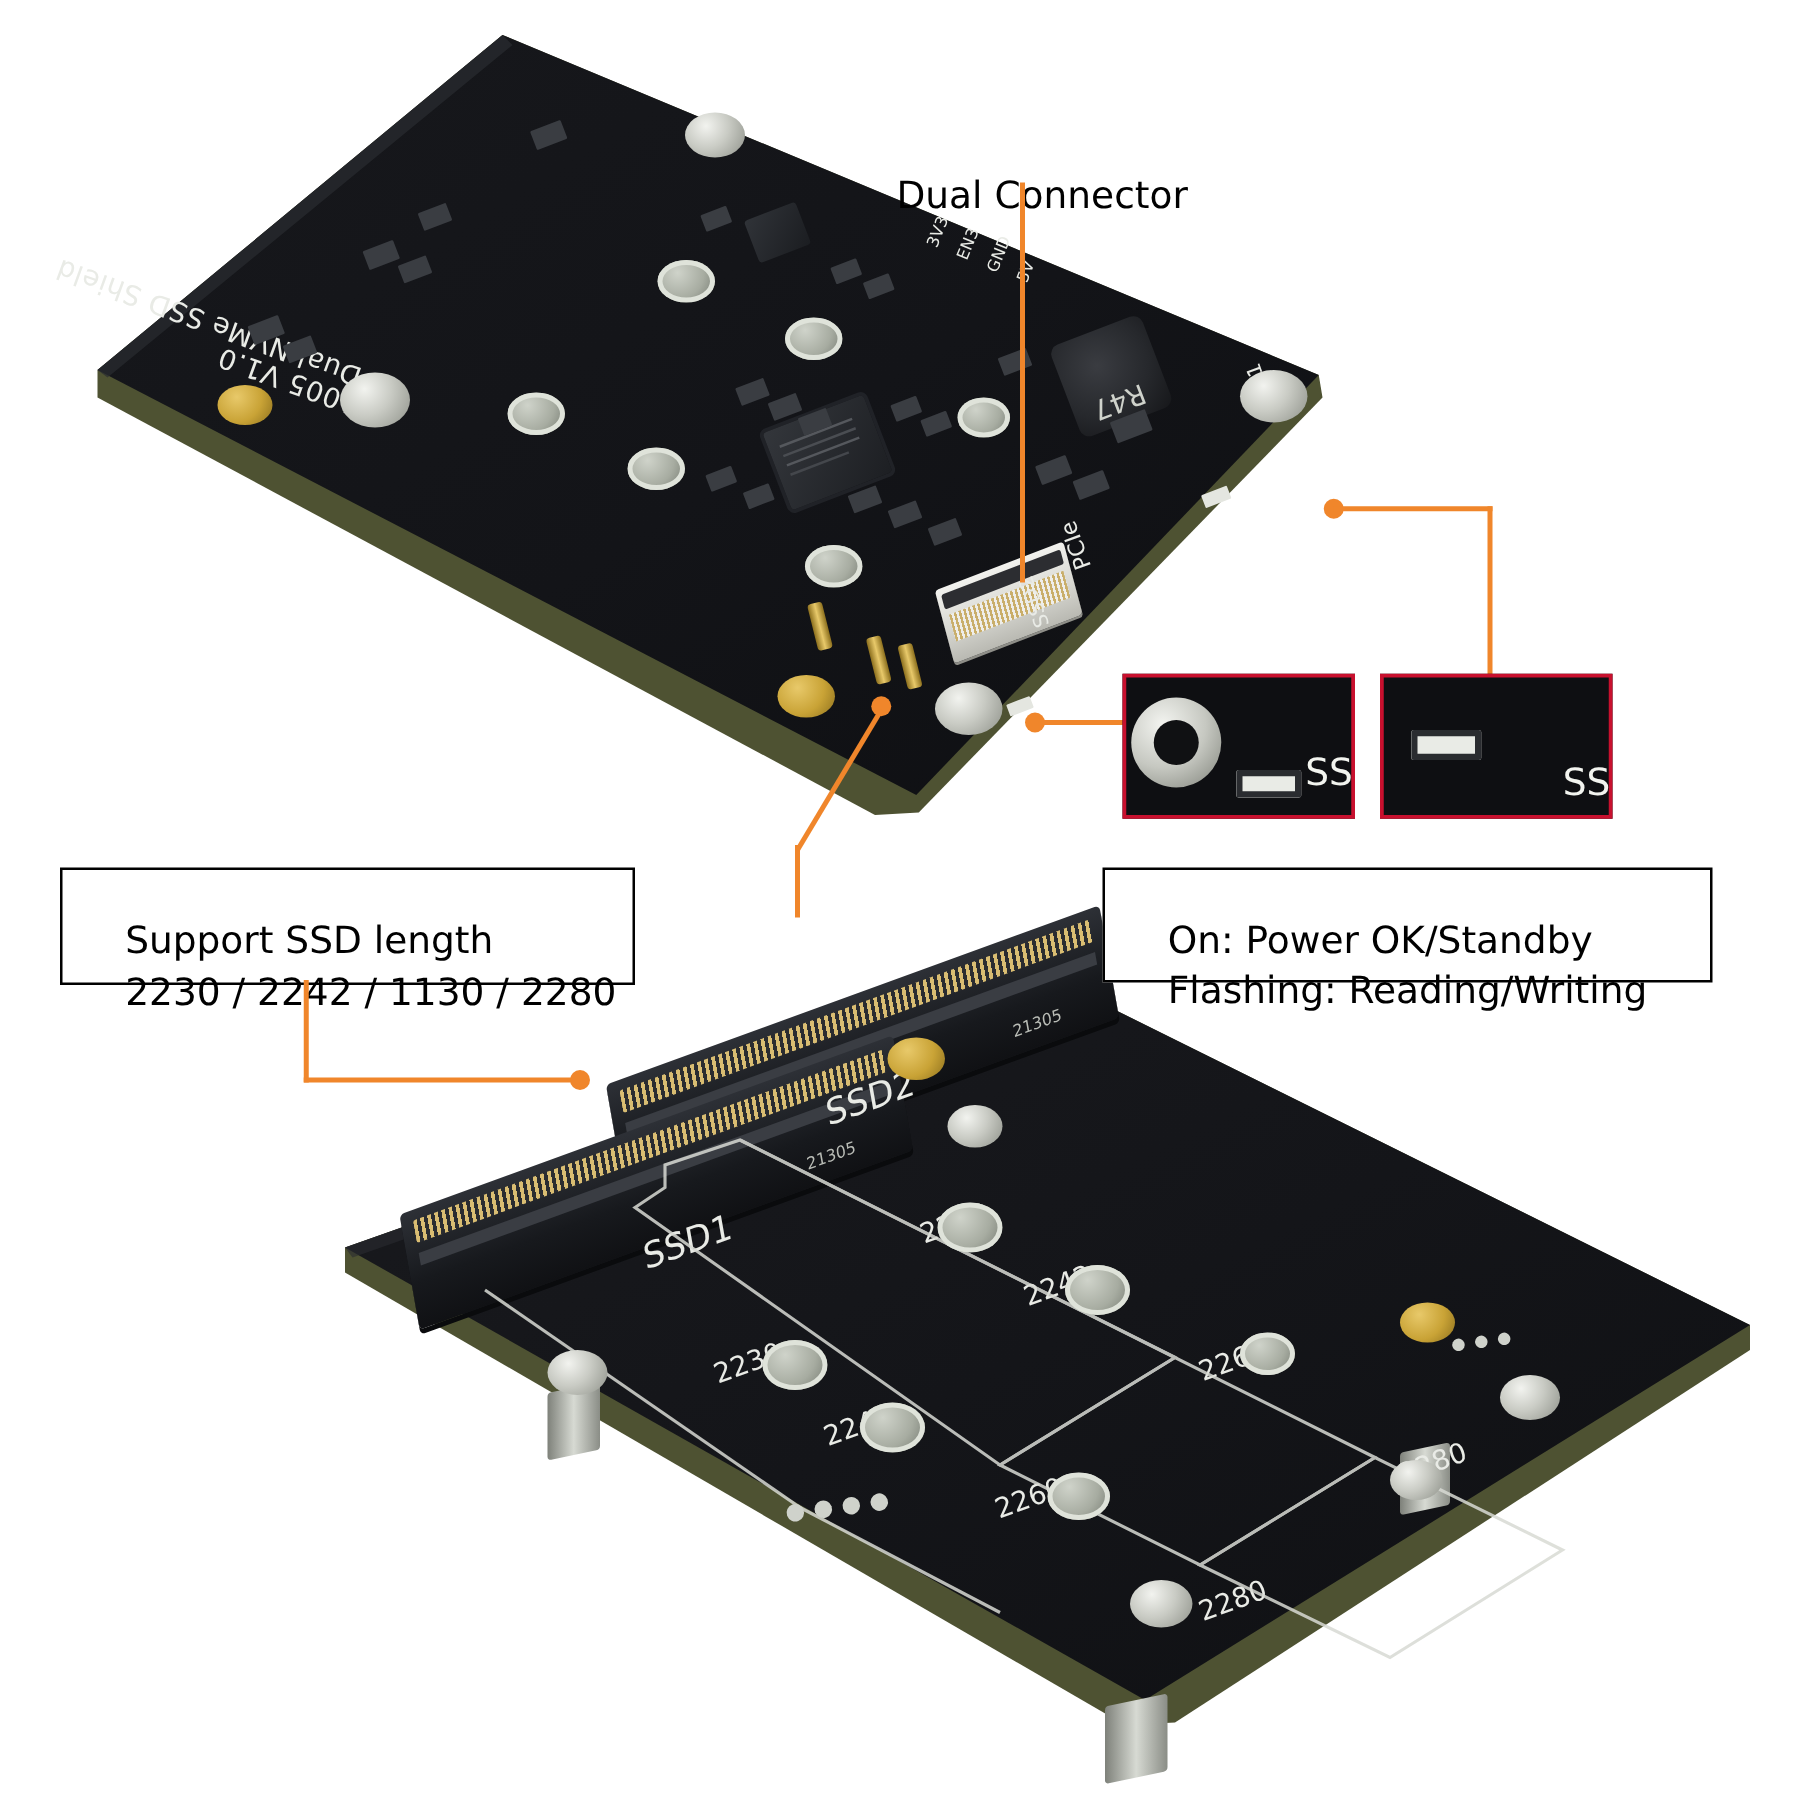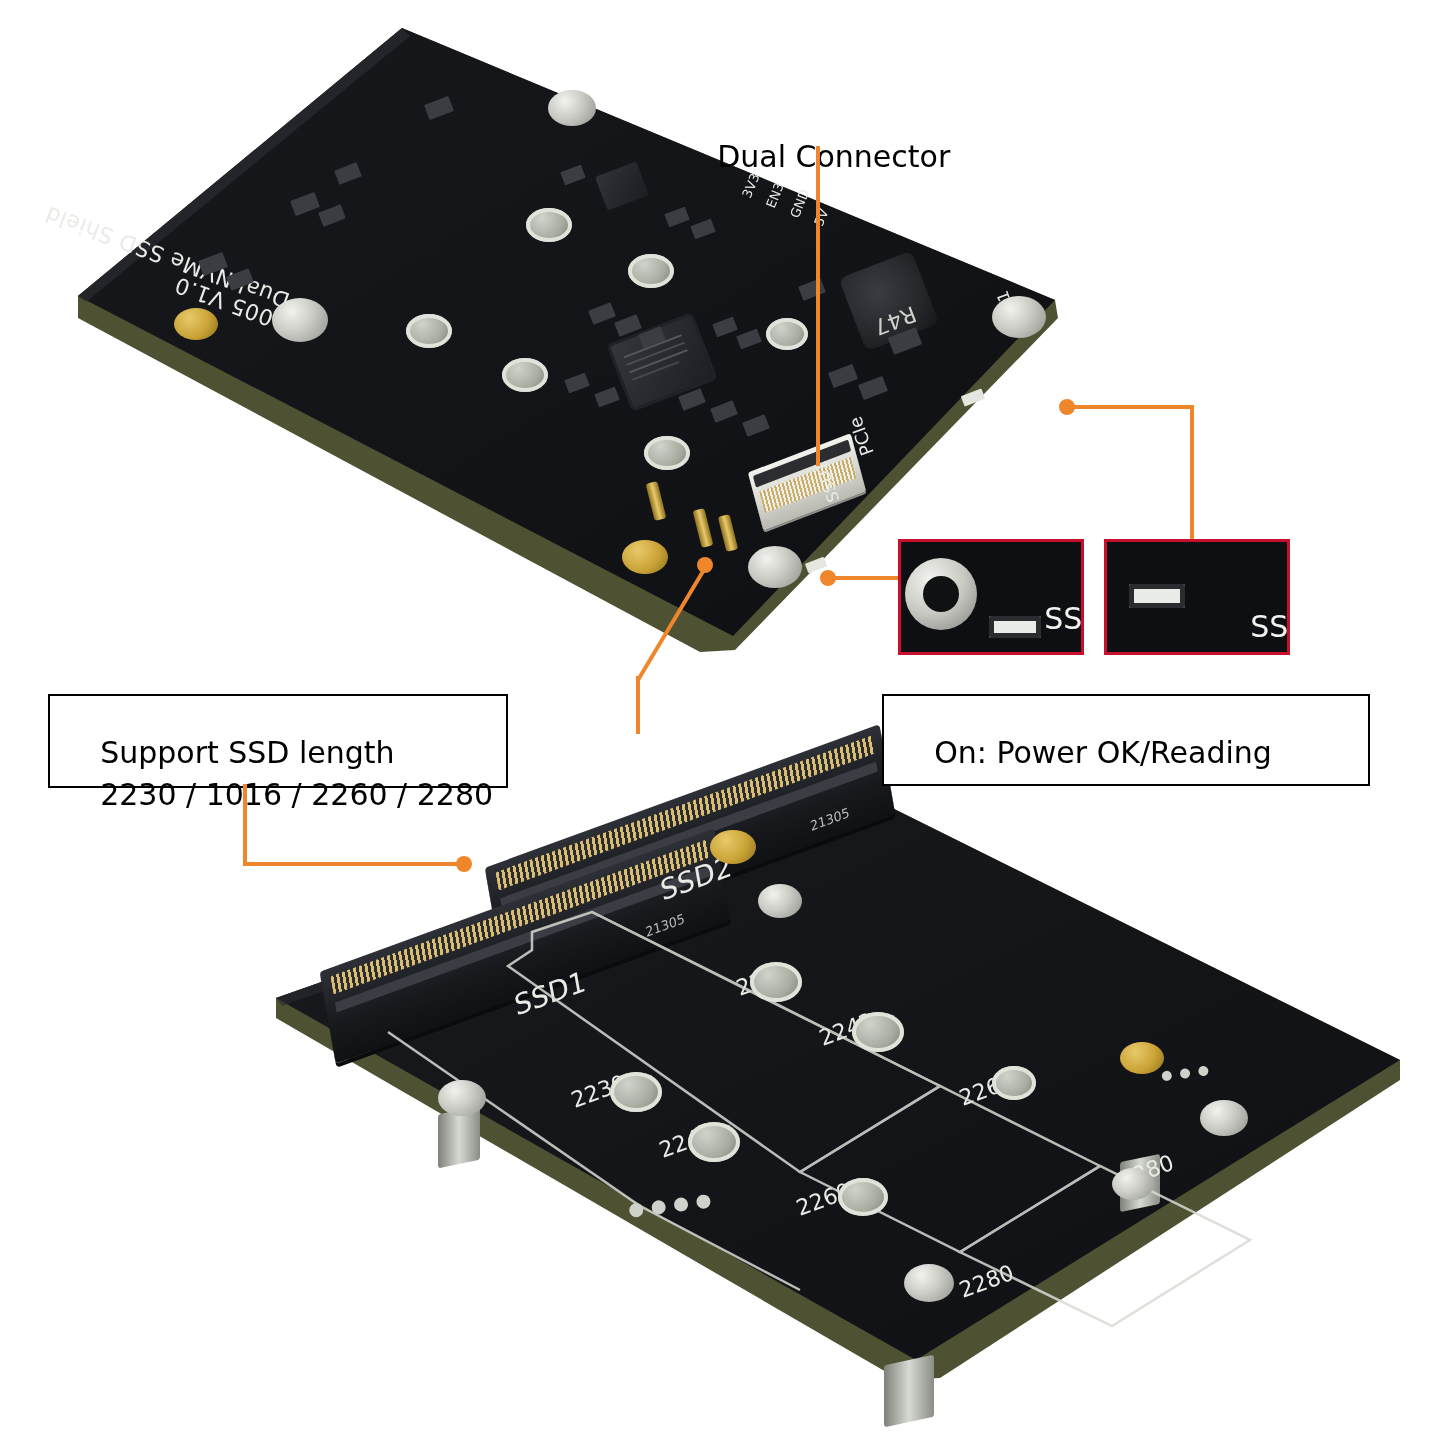--- a/index.html
+++ b/index.html
@@ -325,36 +325,39 @@
     <div class="silk" style="left:86px;top:32px;font-size:30px;color:#f2f4ef;">
       <span>SSD1</span>
     </div>
   </div>
 
   <div class="lbl" style="left:896px;top:659px;font-size:30px;">
     <span>Status LED</span>
   </div>
   <div class="box" style="left:882px;top:694px;width:484px;height:88px;"></div>
   <div class="boxtxt" style="left:896px;top:700px;font-size:30px;">
-    <span>On: Power OK/Reading</span>
+    <span>On: Power OK/Standby</span>
+  </div>
+  <div class="boxtxt" style="left:896px;top:740px;font-size:30px;">
+    <span>Flashing: Reading/Writing</span>
   </div>
 
   <div class="dot" style="left:697px;top:557px;"></div>
   <div class="callout-line" style="left:636px;top:676px;width:4px;height:58px;"></div>
   <svg class="abs" style="left:630px;top:560px;width:90px;height:130px;pointer-events:none;">
     <line x1="75" y1="8" x2="8" y2="120" stroke="#F0862B" stroke-width="4"></line>
   </svg>
 
   <div class="lbl" style="left:62px;top:660px;font-size:30px;">
     <span>M2 NVMe SSD Socket</span>
   </div>
   <div class="box" style="left:48px;top:694px;width:456px;height:90px;"></div>
   <div class="boxtxt" style="left:62px;top:700px;font-size:30px;">
     <span>Support SSD length</span>
   </div>
   <div class="boxtxt" style="left:62px;top:742px;font-size:30px;">
-    <span>2230 / 1016 / 2260 / 2280</span>
+    <span>2230 / 2242 / 1130 / 2280</span>
   </div>
   <div class="callout-line" style="left:243px;top:784px;width:4px;height:82px;"></div>
   <div class="callout-line" style="left:243px;top:862px;width:221px;height:4px;"></div>
   <div class="dot" style="left:456px;top:856px;"></div>
 
 </div>
 
 </body></html>

